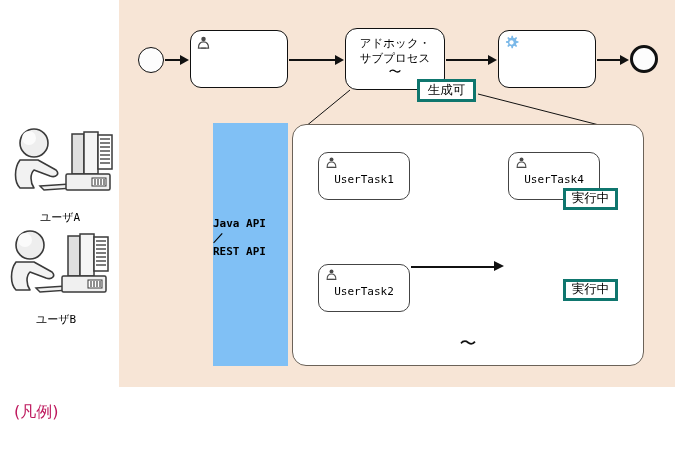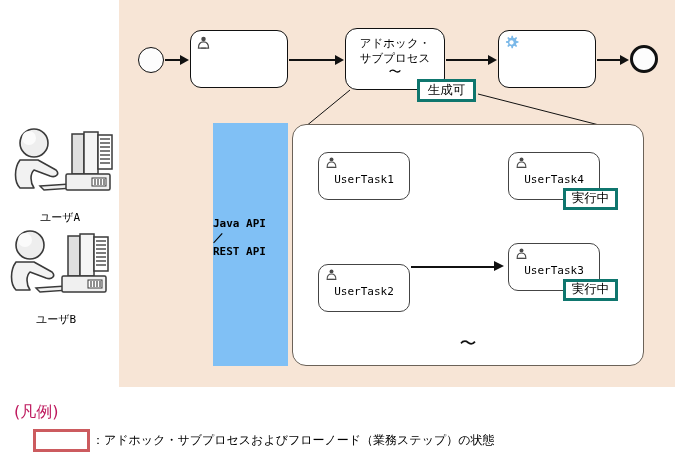--- a/index.html
+++ b/index.html
@@ -392,29 +392,17 @@
       <circle cx="8" cy="4.2" r="2.4" fill="#4a4a4a"></circle>
       <path d="M2.6 14 C2.6 9.6 5 7.4 8 7.4 C11 7.4 13.4 9.6 13.4 14 Z" fill="#ffffff" stroke="#4a4a4a" stroke-width="1.3"></path>
       <path d="M5.4 14 L10.6 14" stroke="#4a4a4a" stroke-width="1"></path>
     </svg>
     <div class="utask-label">UserTask2</div>
   </div>
 
   <div class="a5-l"></div>
   <div class="a5-h"></div>
 
-  <div class="utask ut3">
-    <svg class="node-icon" viewBox="0 0 16 16">
-      <circle cx="8" cy="4.2" r="2.4" fill="#4a4a4a"></circle>
-      <path d="M2.6 14 C2.6 9.6 5 7.4 8 7.4 C11 7.4 13.4 9.6 13.4 14 Z" fill="#ffffff" stroke="#4a4a4a" stroke-width="1.3"></path>
-      <path d="M5.4 14 L10.6 14" stroke="#4a4a4a" stroke-width="1"></path>
-    </svg>
-    <div class="utask-label">UserTask3</div>
-  </div>
   <div class="badge badge-ut3">実行中</div>
 
   <div class="legend-title">(凡例)</div>
-  <div class="legend-row">
-    <div class="legend-swatch"></div>
-    <div class="legend-text">：アドホック・サブプロセスおよびフローノード（業務ステップ）の状態</div>
-  </div>
 
 </div>
 
 </body></html>

